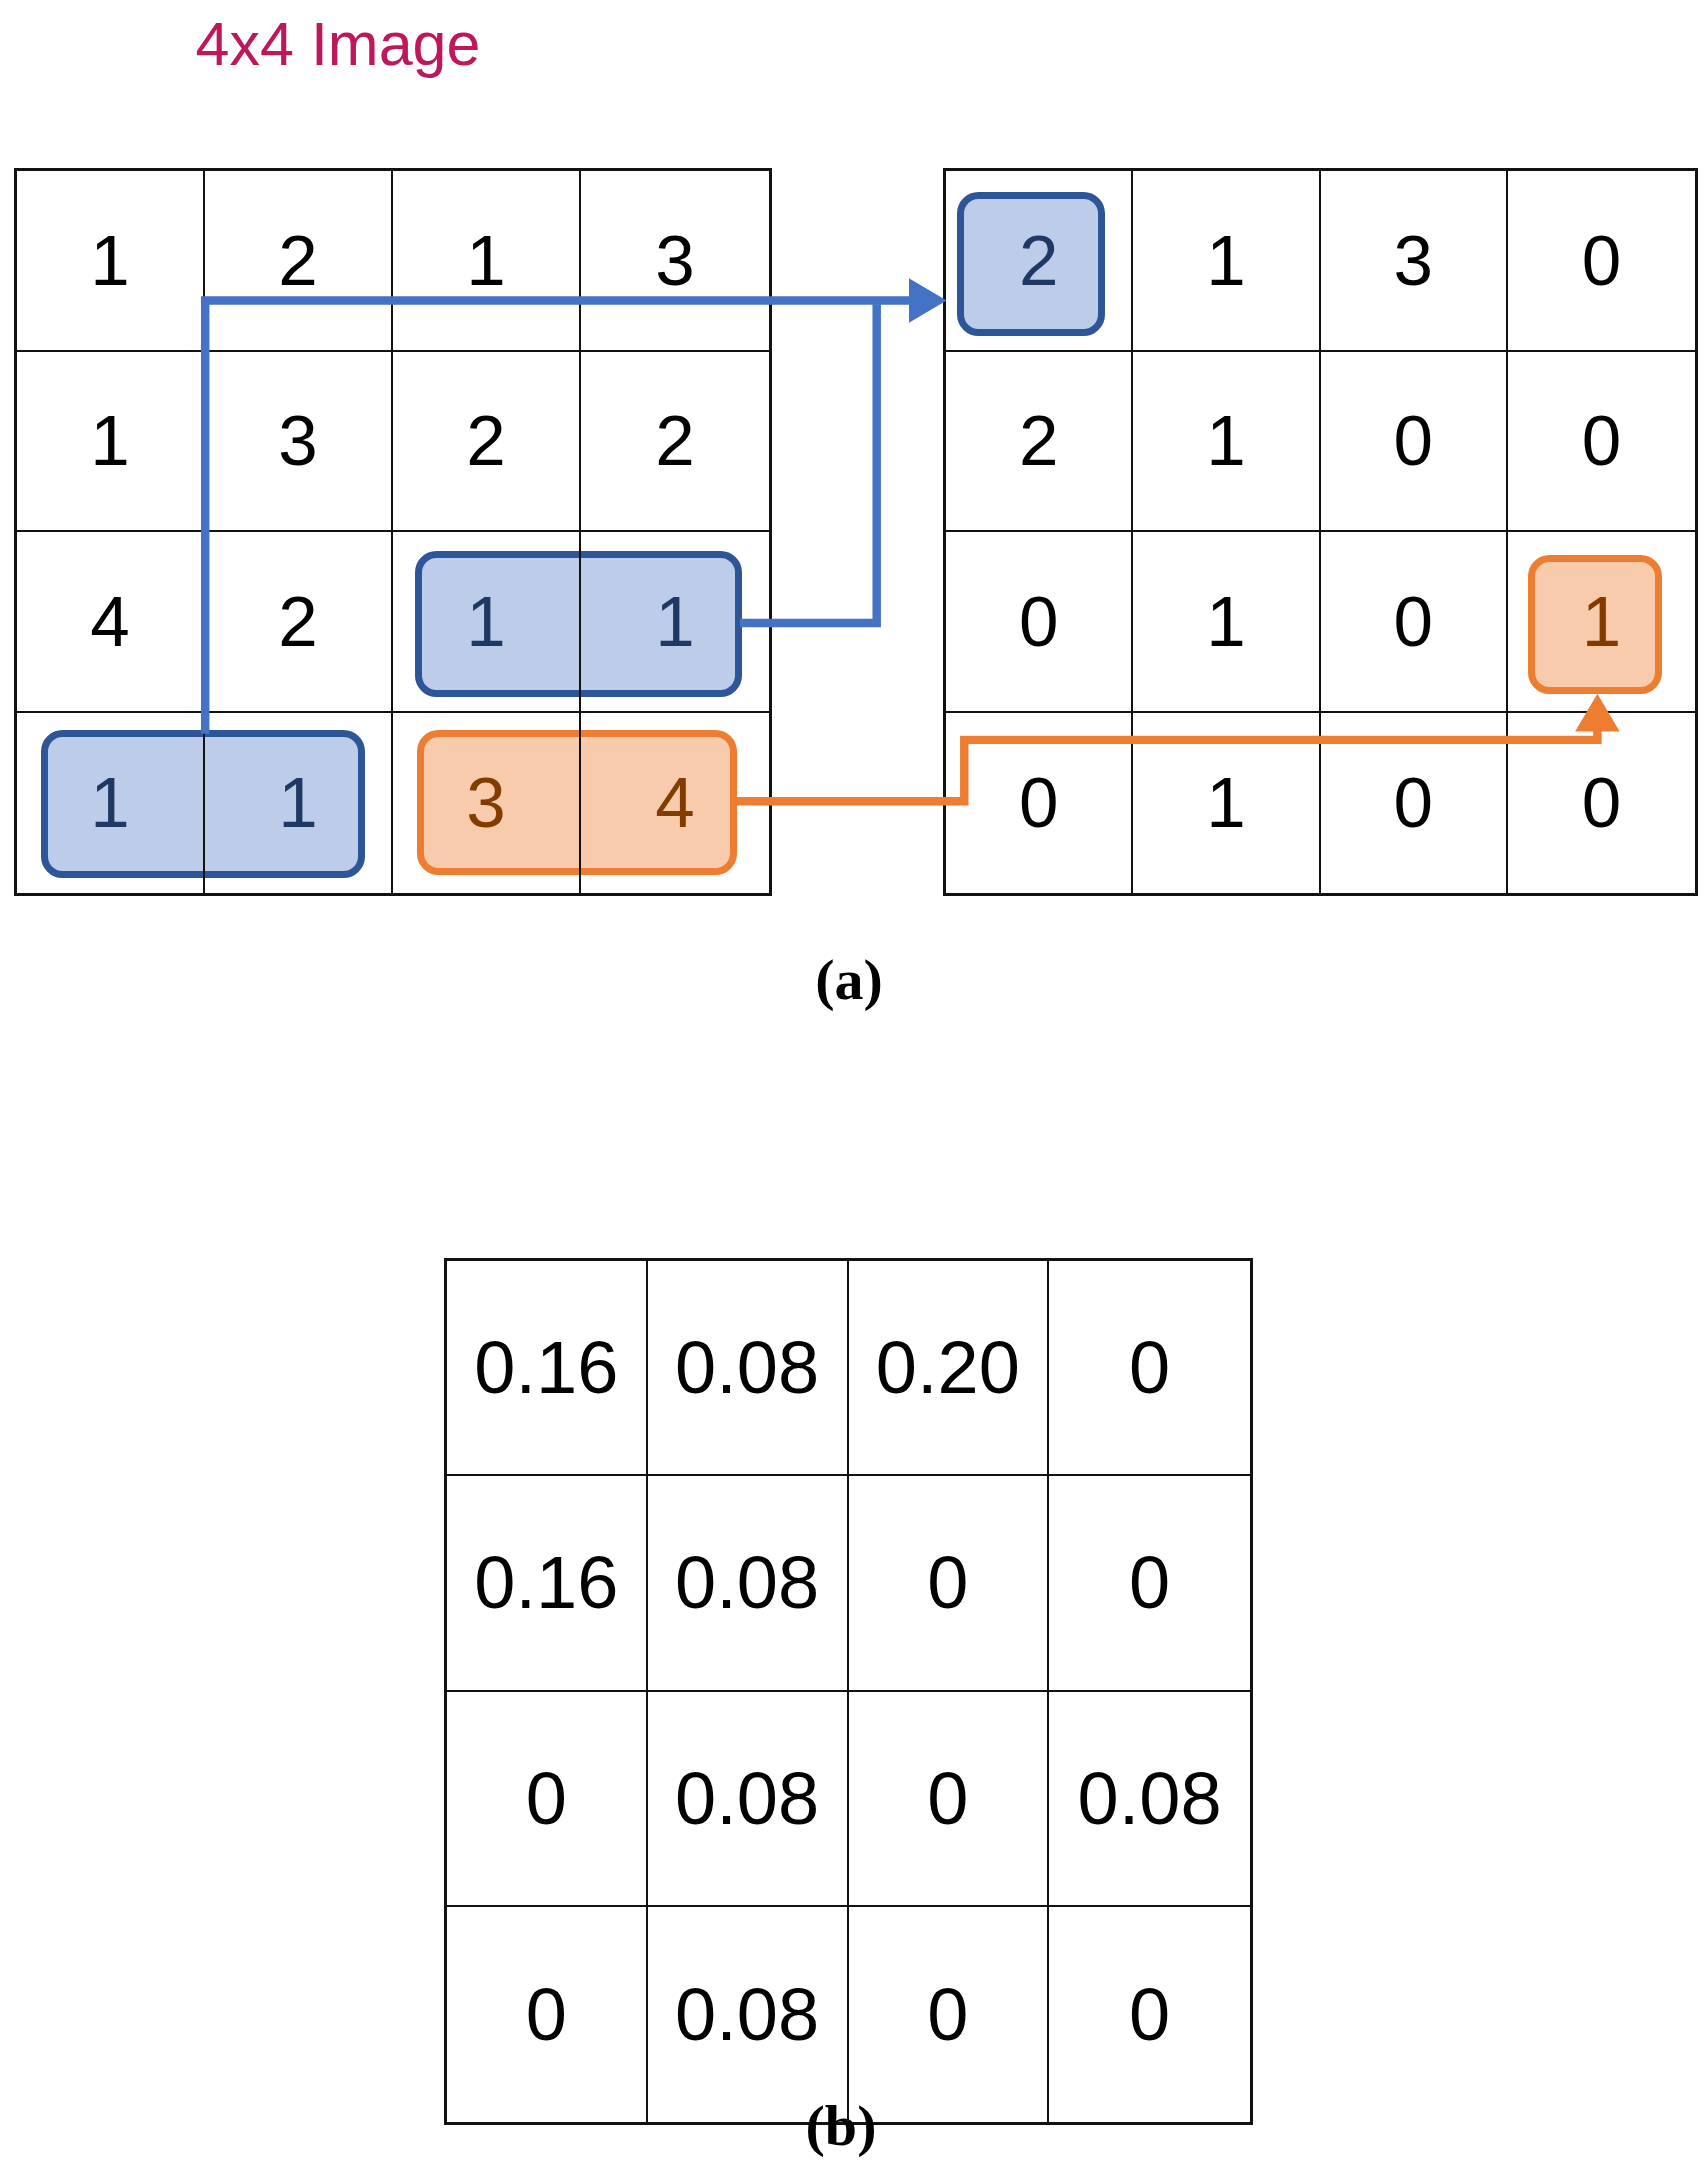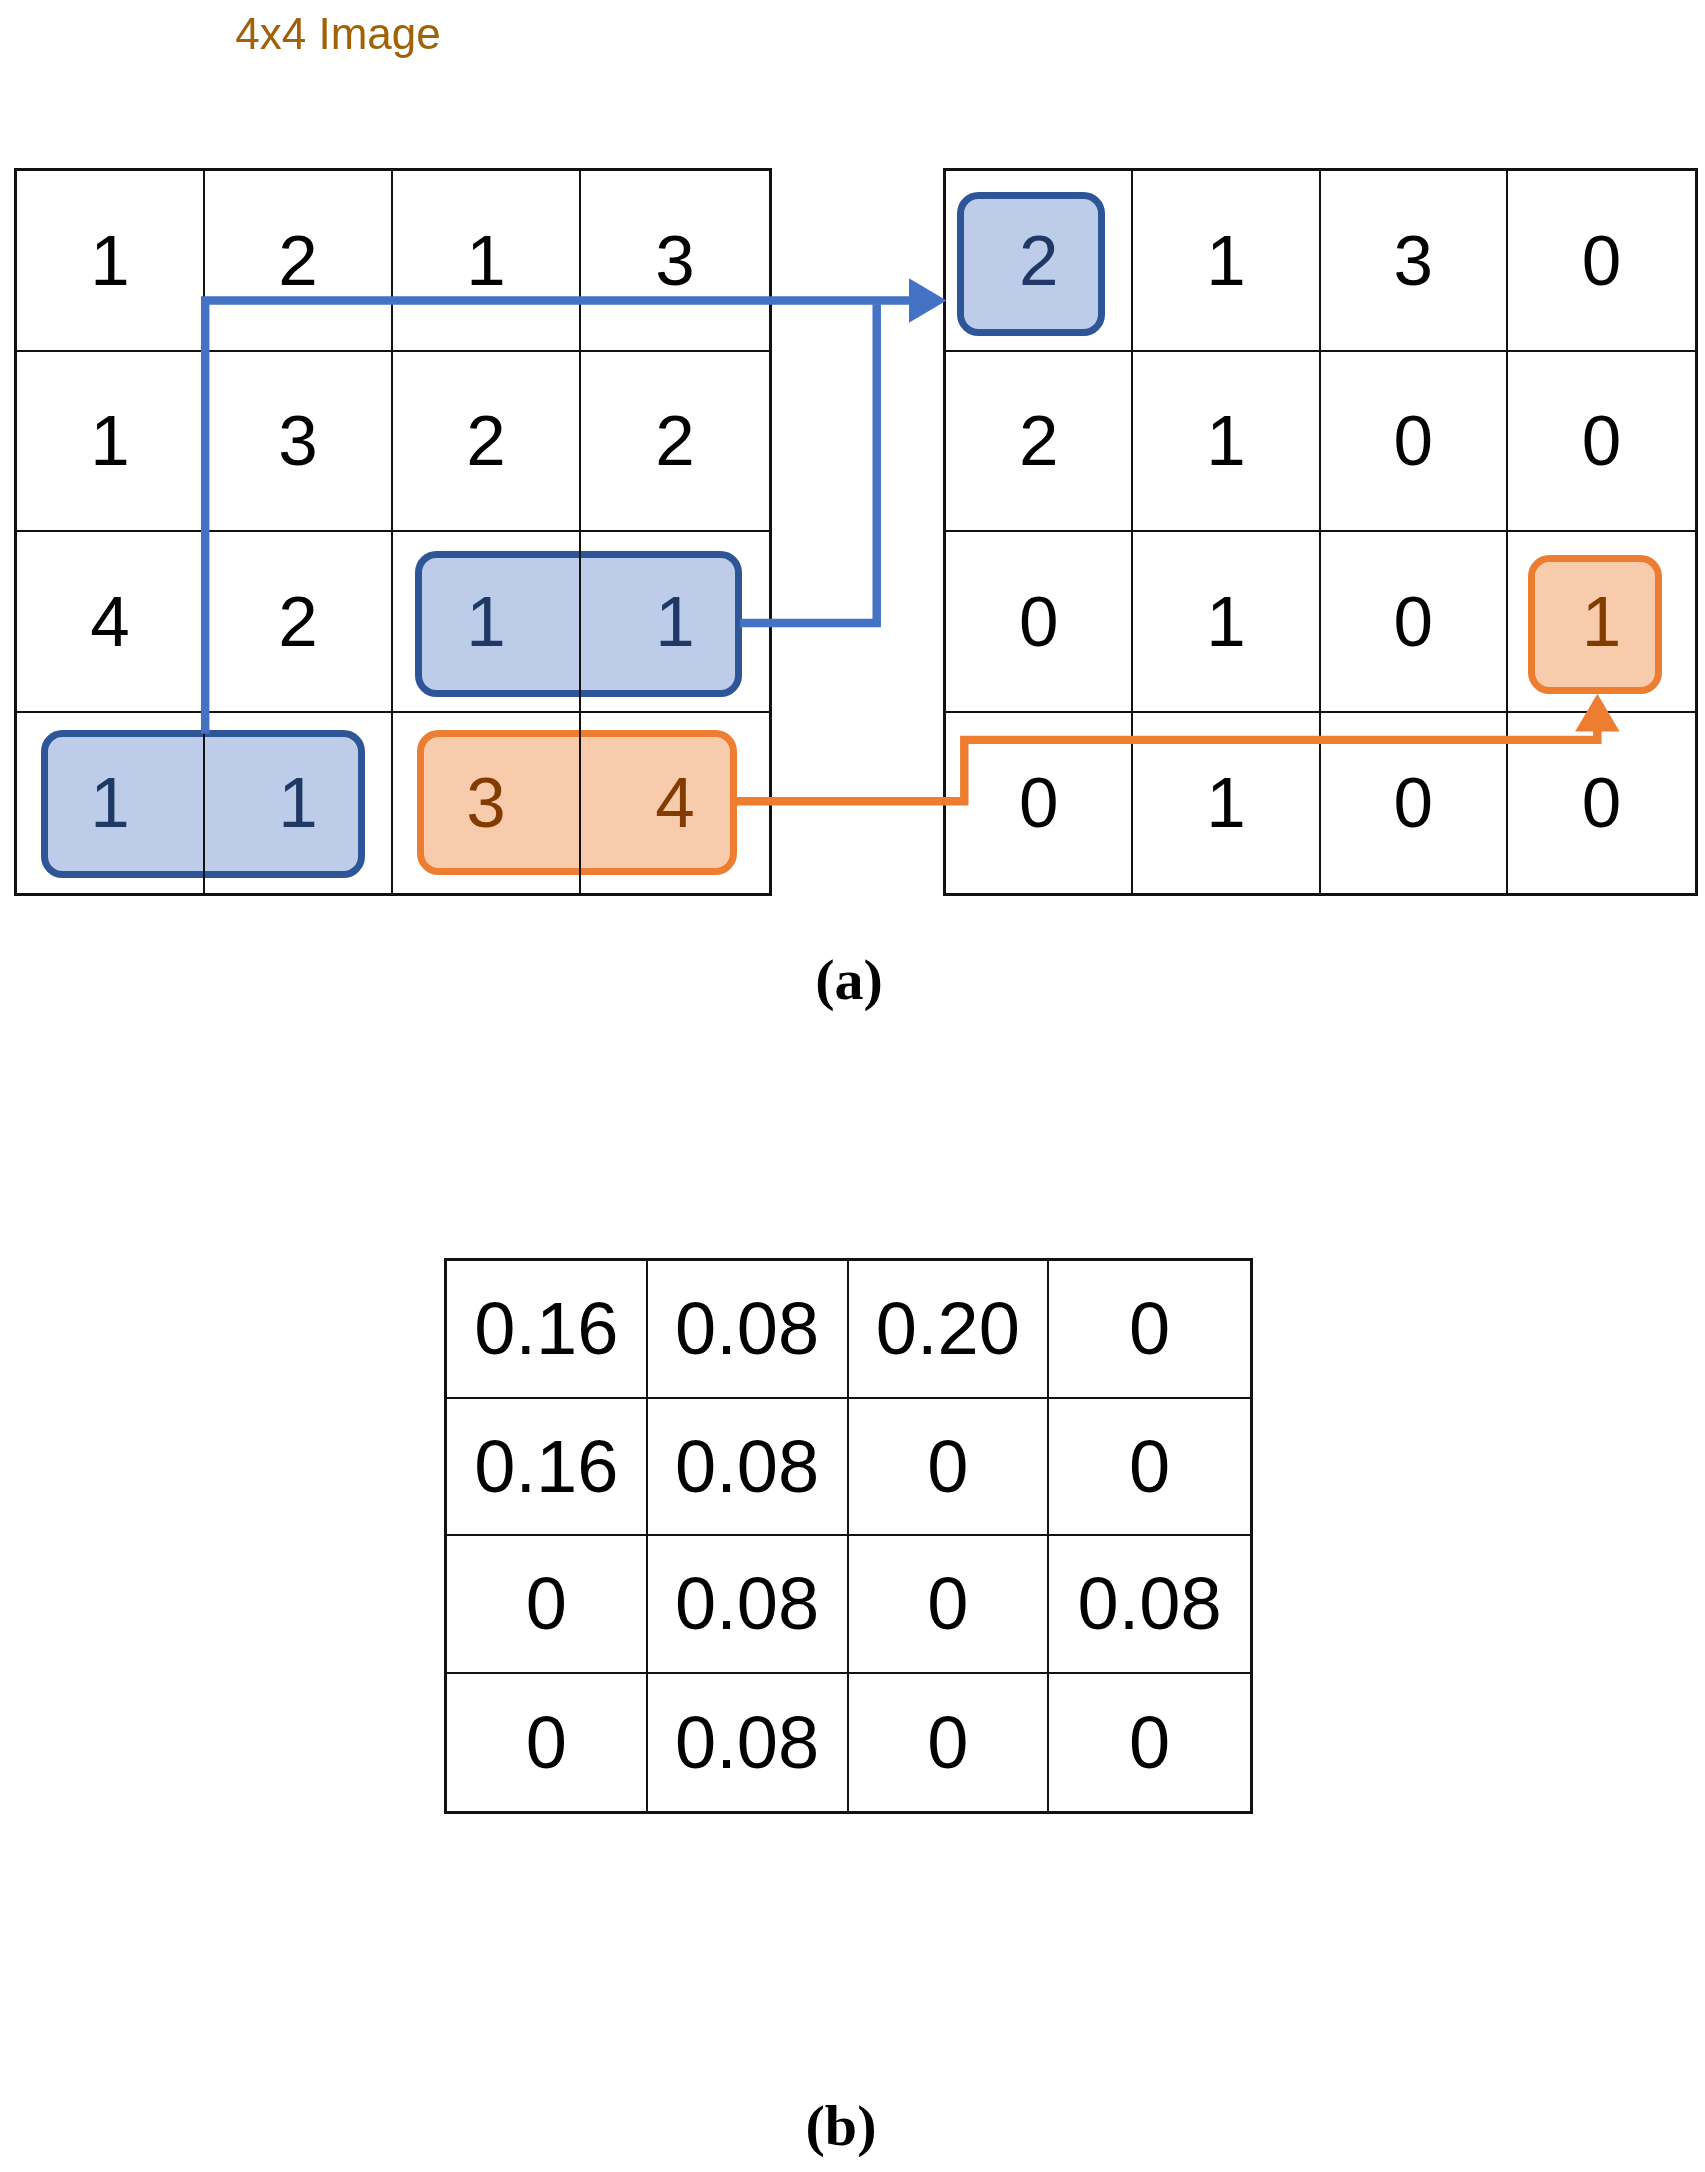--- a/index.html
+++ b/index.html
@@ -1,21 +1,21 @@
 <!DOCTYPE html>
 <html style="--accent_blue: #4472C4; --dark_blue: #2E5597; --light_blue_fill: #BDCDE9; --navy_text: #1F3864; --accent_orange: #ED7D31; --light_orange_fill: #F8CBAD; --brown_text: #833C00; --grid_line: #121212;font-size:12.3px"><head>
 <meta charset="utf-8">
 <style>
   *{margin:0;padding:0;box-sizing:border-box}
   html,body{background:#ffffff}
   body{width:1705px;height:2172px;position:relative;font-family:"Liberation Sans",sans-serif;overflow:hidden}
   .canvas{position:absolute;left:0;top:0;width:1705px;height:2172px;background:#fff}
 
-  .title{position:absolute;transform:translateX(-50%);font-size:44px;line-height:1.15;
-         color:#a16207;white-space:nowrap;letter-spacing:0}
+  .title{position:absolute;transform:translateX(-50%);font-size:61px;line-height:1.15;
+         color:#be185d;white-space:nowrap;letter-spacing:0}
   .label{position:absolute;transform:translateX(-50%);font-family:"Liberation Serif",serif;
          font-weight:bold;font-size:58px;line-height:1.05;color:#000;white-space:nowrap}
 
   .matrix{position:absolute;display:grid;grid-template-columns:repeat(4,1fr);
           grid-template-rows:repeat(4,1fr);border:3.8px solid var(--grid_line);background:#fff}
   .cell{position:relative;z-index:2;display:flex;align-items:center;justify-content:center;
         border-right:2.3px solid var(--grid_line);border-bottom:2.3px solid var(--grid_line);
         font-size:71px;color:#010101}
   .cell.lc{border-right:none}
   .cell.lr{border-bottom:none}
@@ -87,21 +87,21 @@
       <div class="cell lc t-orange">1</div>
       <div class="cell lr">0</div>
       <div class="cell lr">1</div>
       <div class="cell lr">0</div>
       <div class="cell lc lr">0</div>
     </div>
 
   <div class="label" style="left:849px;top:950px">(a)</div>
 
 
-  <div class="matrix m-norm" style="left:444px;top:1258px;width:809px;height:556px">
+  <div class="matrix m-norm" style="left:444px;top:1258px;width:809px;height:867px">
       <div class="cell">0.16</div>
       <div class="cell">0.08</div>
       <div class="cell">0.20</div>
       <div class="cell lc">0</div>
       <div class="cell">0.16</div>
       <div class="cell">0.08</div>
       <div class="cell">0</div>
       <div class="cell lc">0</div>
       <div class="cell">0</div>
       <div class="cell">0.08</div>

